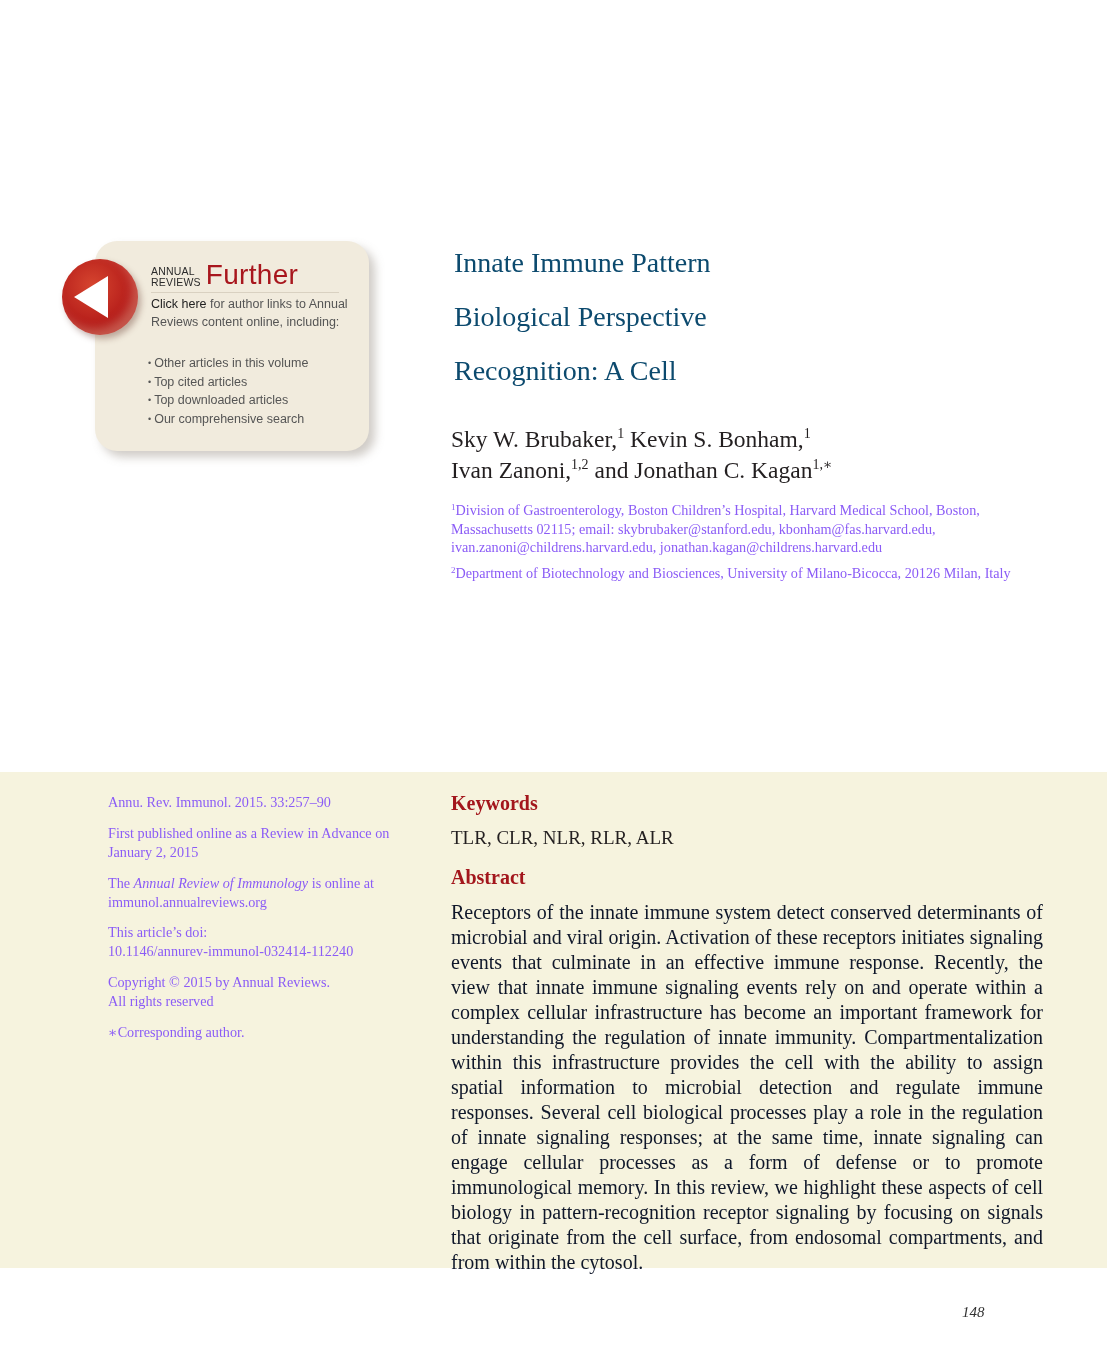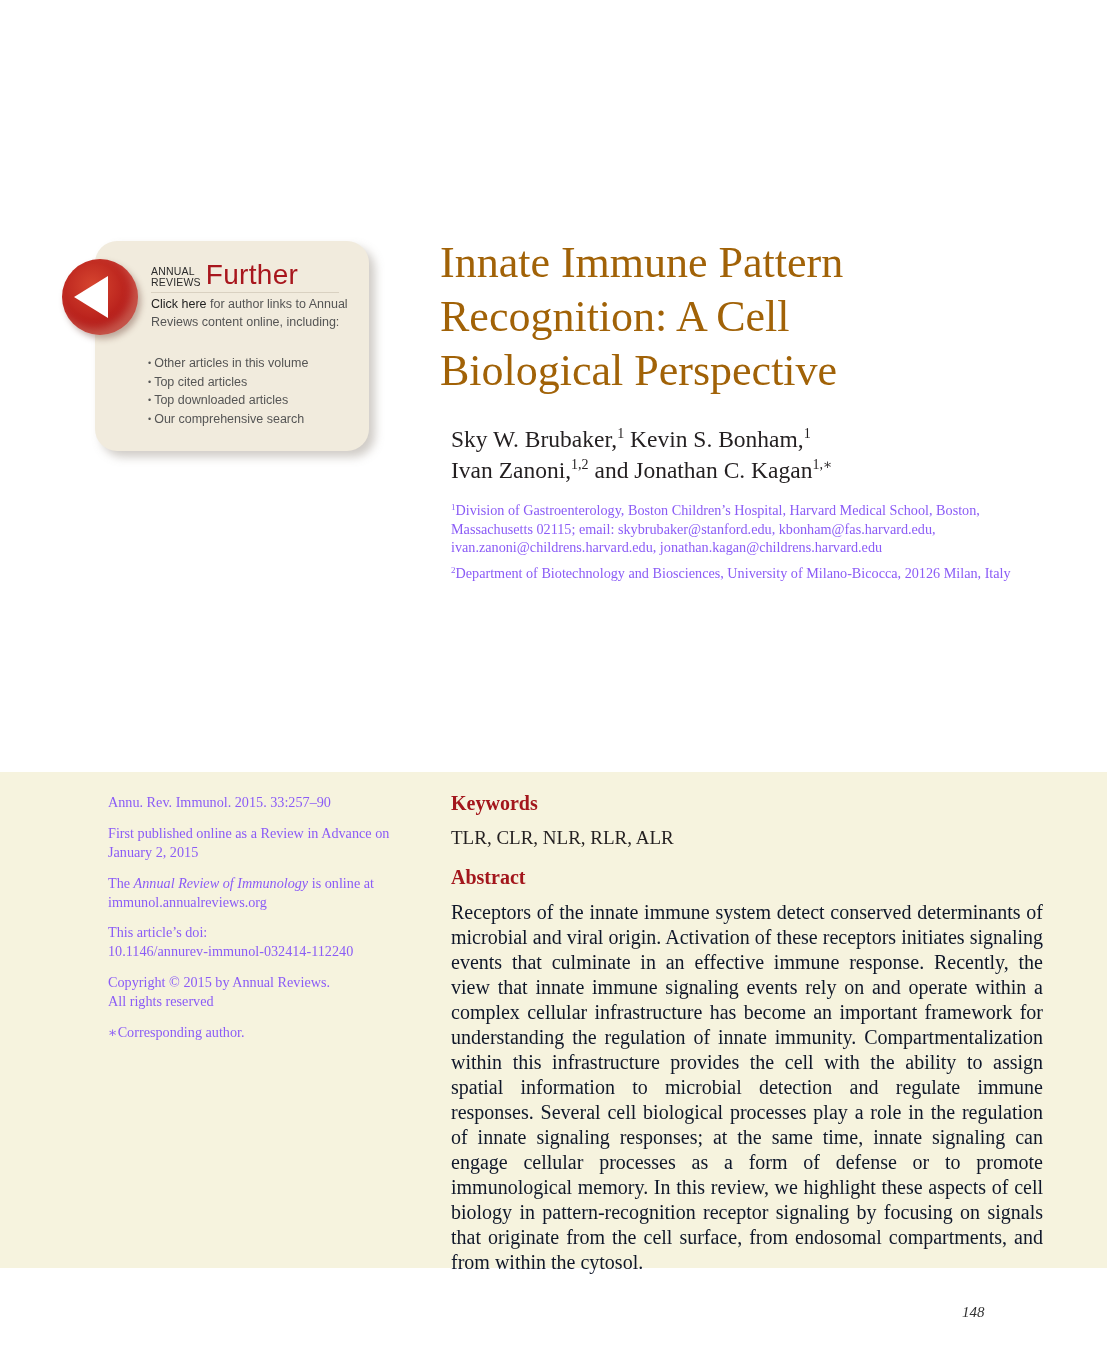--- a/index.html
+++ b/index.html
@@ -32,22 +32,22 @@
   }
   .further-text .click { color: #222; }
   .further-list {
     position: absolute; left: 148px; top: 355px; list-style: none;
     font-family: "Liberation Sans", "DejaVu Sans", sans-serif; font-size: 12.5px; line-height: 17.5px; color: #555;
   }
   .further-list li::before { content: "\2022"; font-size: 9px; margin-right: 3px; position: relative; top: -1px; }
 
   
   .title {
-    position: absolute; left: 440px; top: 236px; width: 520px;
-    font-size: 44px; line-height: 54px; color: #a16207; font-weight: normal;
+    position: absolute; left: 454px; top: 236px; width: 520px;
+    font-size: 28px; line-height: 54px; color: #0c4a6e; font-weight: normal;
   }
   .authors { position: absolute; left: 451px; top: 424px; font-size: 23.5px; line-height: 31px; color: #231f20; }
   .authors sup { font-size: 14px; vertical-align: 9px; line-height: 0; }
   .affil { position: absolute; left: 451px; width: 600px; font-size: 14.2px; line-height: 18.5px; color: #8b5cf6; }
   .affil sup { font-size: 9px; vertical-align: 5px; line-height: 0; }
   .affil1 { top: 501px; }
   .affil2 { top: 564px; }
 
   
   .band { position: absolute; left: 0; top: 772px; width: 1107px; height: 496px; background: #f6f3de; }
@@ -91,22 +91,22 @@
 </div>
 <ul class="further-list">
   <li>Other articles in this volume</li>
   <li>Top cited articles</li>
   <li>Top downloaded articles</li>
   <li>Our comprehensive search</li>
 </ul>
 
 <h1 class="title">
   <div>Innate Immune Pattern</div>
+  <div>Biological Perspective</div>
   <div>Recognition: A Cell</div>
-  <div>Biological Perspective</div>
 </h1>
 
 <div class="authors">
   <div>
     <span>Sky W. Brubaker,</span><sup>1</sup>
     <span>Kevin S. Bonham,</span><sup>1</sup>
   </div>
   <div>
     <span>Ivan Zanoni,</span><sup>1,2</sup>
     <span>and Jonathan C. Kagan</span><sup>1,∗</sup>

